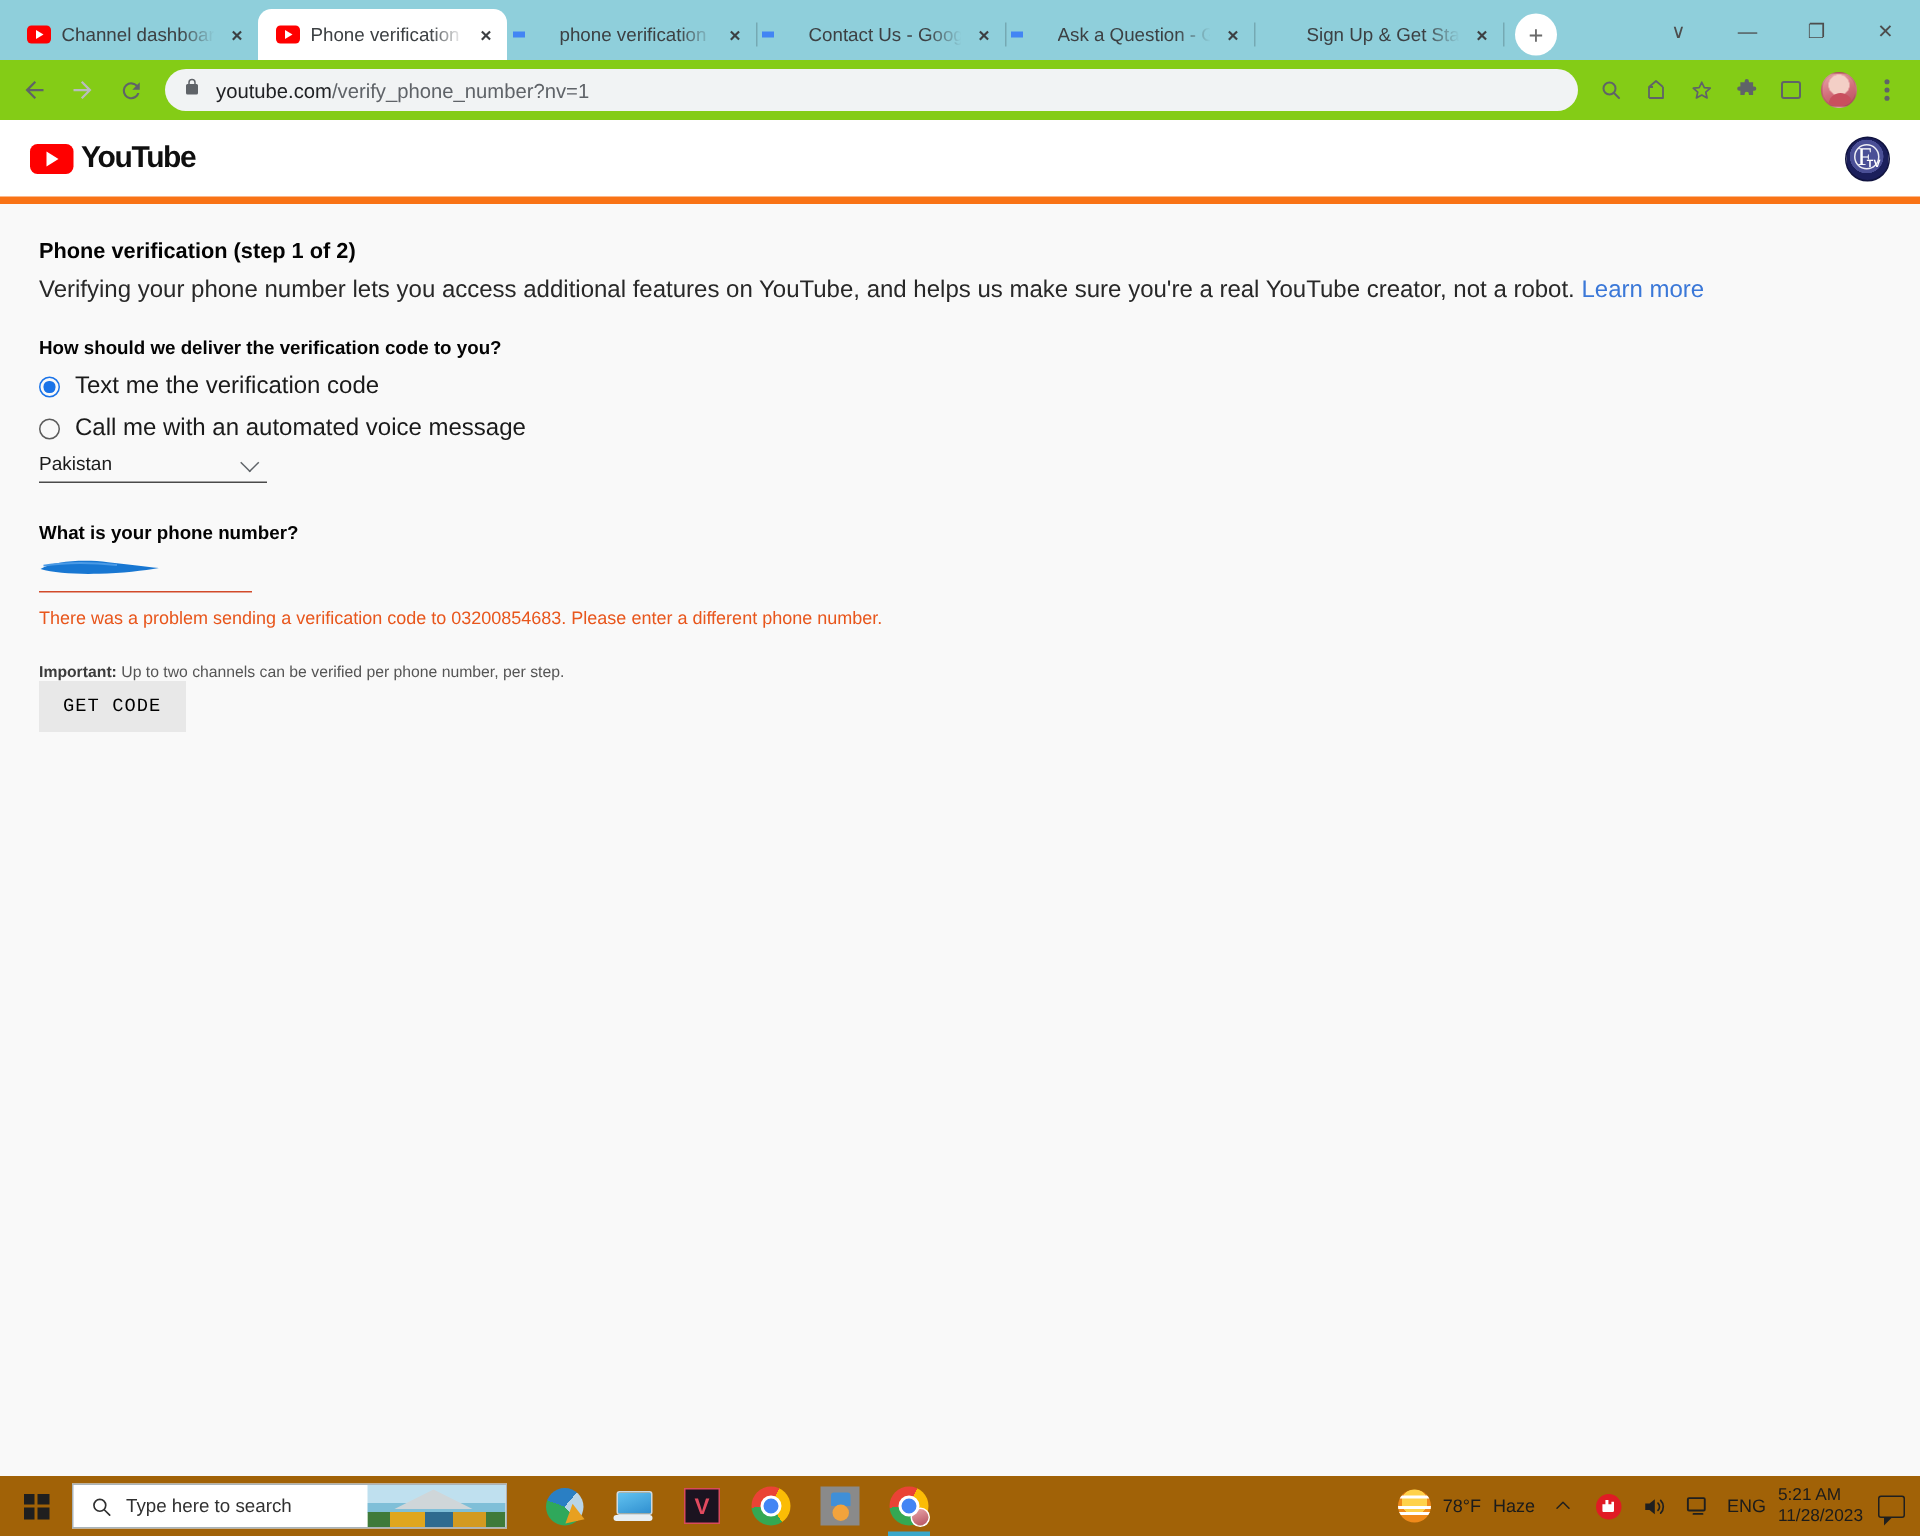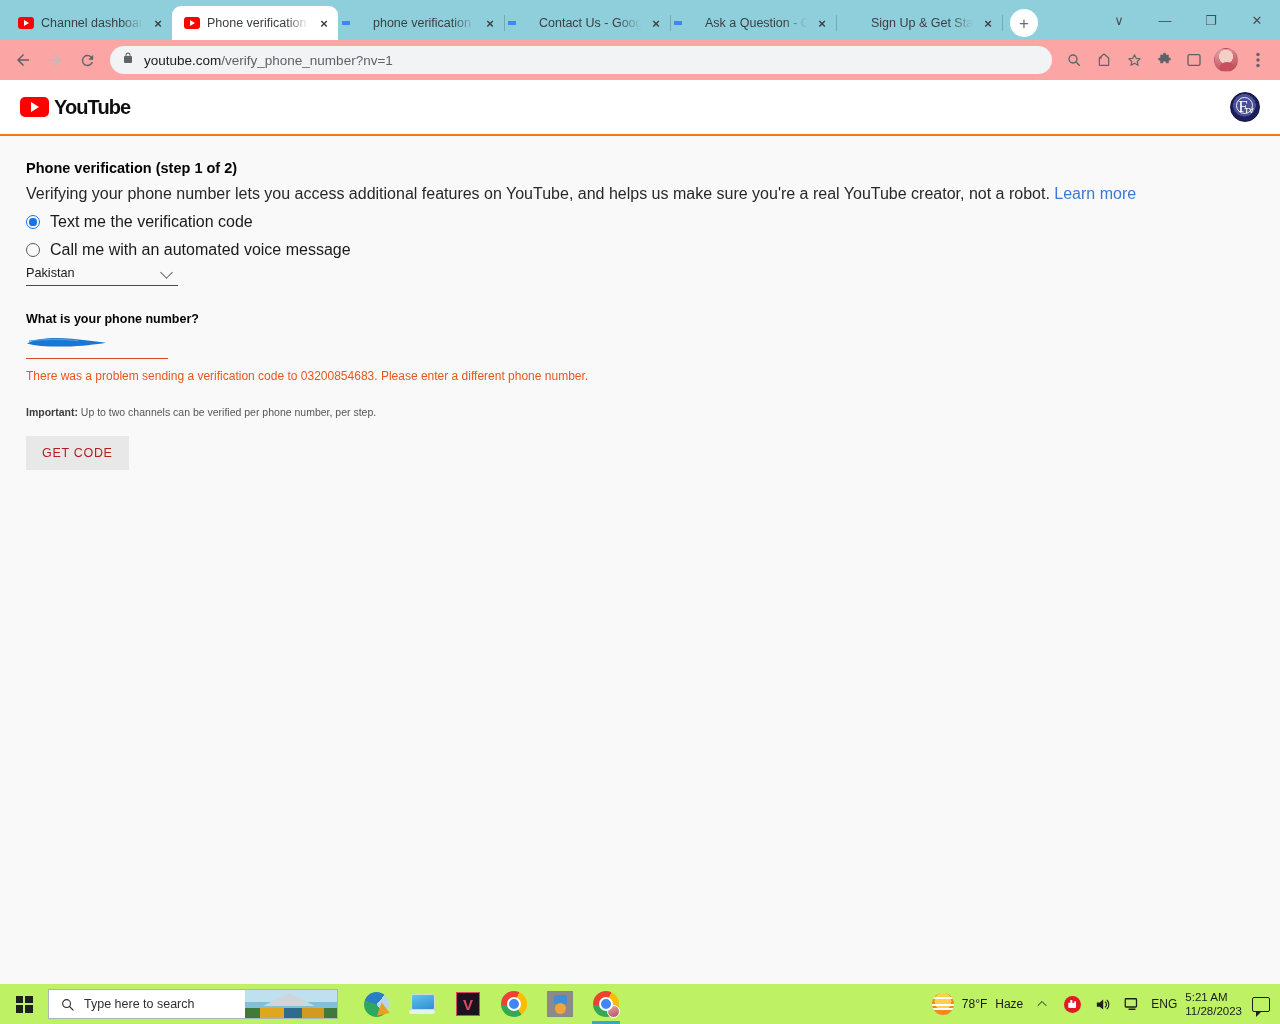--- a/index.html
+++ b/index.html
@@ -83,21 +83,21 @@
   .wincontrols {
     margin-left: auto; display: flex; align-items: center; height: 40px;
   }
   .wincontrols div {
     width: 46px; height: 40px; display: flex; align-items: center; justify-content: center;
     color: #4d4d4d; font-size: 13px;
   }
 
   
   .toolbar {
-    height: 40px; background: #fca5a5; display: flex; align-items: center;
+    height: 40px; background: #84cc16; display: flex; align-items: center;
     padding: 0 8px; gap: 2px;
   }
   .navbtn {
     width: 30px; height: 30px; border-radius: 50%;
     display: flex; align-items: center; justify-content: center; color: #5f6368;
   }
   .navbtn.fwd { color: #b9bcbf; }
   .omnibox {
     flex: 1 1 auto; height: 28px; background: #f1f3f4; border-radius: 14px;
     display: flex; align-items: center; padding: 0 12px; margin: 0 6px;
@@ -119,21 +119,21 @@
     position: relative; overflow: hidden;
   }
   .avatar-btn::after {
     content:""; position:absolute; left:4px; bottom:0; width:16px; height:9px;
     background:#c94f5e; border-radius:8px 8px 0 0;
   }
 
   
   .viewport { flex: 1 1 auto; background: #f9f9f9; overflow: hidden; position: relative; }
   .yt-header {
-    height: 56px; background: #ffffff; border-bottom: 2px solid #f97316;
+    height: 56px; background: #ffffff; border-bottom: 5px solid #f97316;
     display: flex; align-items: center; justify-content: space-between;
     padding: 0 20px;
   }
   .yt-logo { display: flex; align-items: center; gap: 5px; }
   .yt-logo .play {
     width: 29px; height: 20px; background: #ff0000; border-radius: 5px;
     position: relative;
   }
   .yt-logo .play::after {
     content: ""; position: absolute; left: 11px; top: 5px;
@@ -200,29 +200,29 @@
   }
   .redaction {
     position: absolute; left: 0; top: 1px; width: 82px; height: 12px;
   }
   .err {
     font-size: 12px; color: #e8561c; margin-top: 9px; line-height: 16px;
   }
   .note { font-size: 10.5px; color: #555555; margin-top: 22px; }
   .note b { color: #3c3c3c; }
   .getcode {
-    margin-top: 18px; background: #e8e8e8; color: #b91c1c;
+    background: #e8e8e8; color: #000000;
     font-size: 12.5px; letter-spacing: .7px;
     padding: 10px 16px; display: inline-block; border: none;
-    font-family: Liberation Sans, sans-serif;
+    font-family: Liberation Mono, monospace;
   }
 
   
   .taskbar {
-    height: 40px; background: #bef264;
+    height: 40px; background: #a16207;
     display: flex; align-items: center; flex: 0 0 40px;
   }
   .startbtn { width: 48px; height: 40px; display: flex; align-items: center; justify-content: center; }
   .winlogo {
     width: 17px; height: 17px;
     display: grid; grid-template-columns: 1fr 1fr; grid-template-rows: 1fr 1fr; gap: 2px;
   }
   .winlogo i { background: #1f1f1f; display: block; }
   .searchbox {
     width: 290px; height: 30px; background: #ffffff; border: 1px solid #a9b4bb;
@@ -478,20 +478,21 @@
     </div>
 
     <div class="content">
       <h1 class="page-title">Phone verification (step 1 of 2)</h1>
 
       <div class="lede">
         <span>Verifying your phone number lets you access additional features on YouTube, and helps us make sure you're a real YouTube creator, not a robot.</span>
         <a href="#">Learn more</a>
       </div>
 
+      <div class="qlabel">How should we deliver the verification code to you?</div>
 
       <div class="radio-row">
         <span class="radio checked"></span>
         <span class="radio-label">Text me the verification code</span>
       </div>
 
       <div class="radio-row">
         <span class="radio"></span>
         <span class="radio-label">Call me with an automated voice message</span>
       </div>

